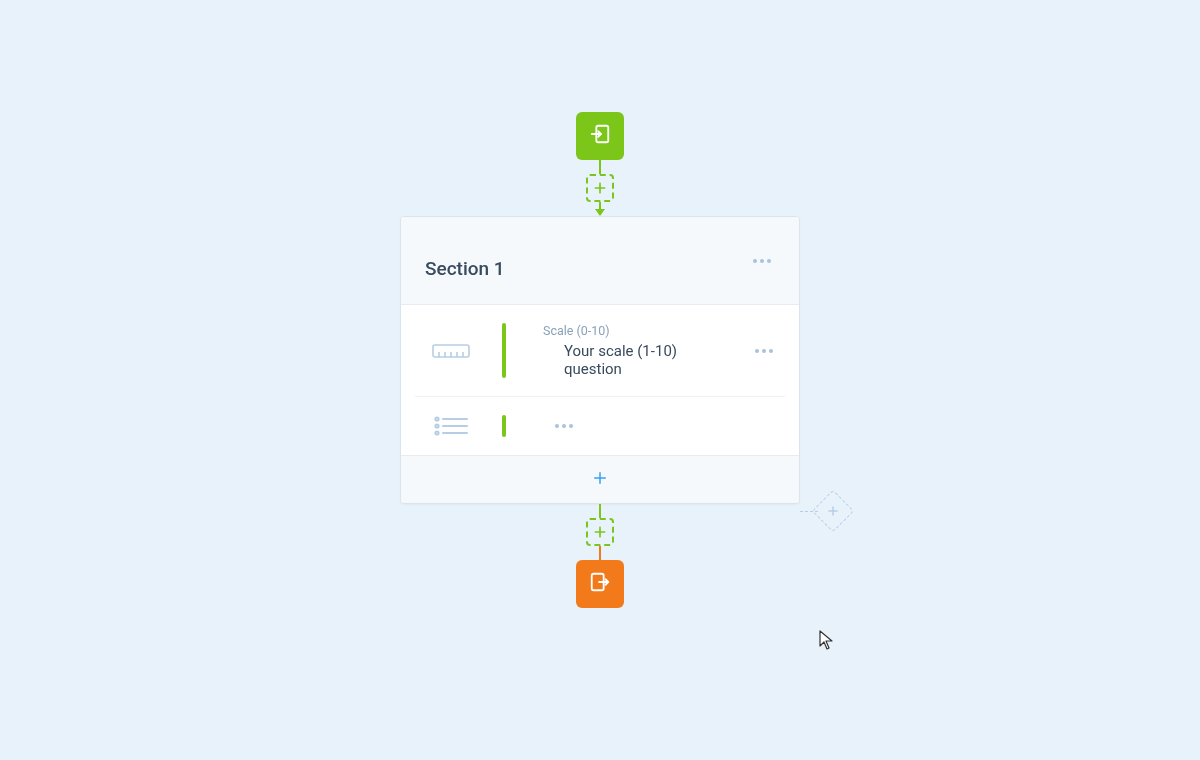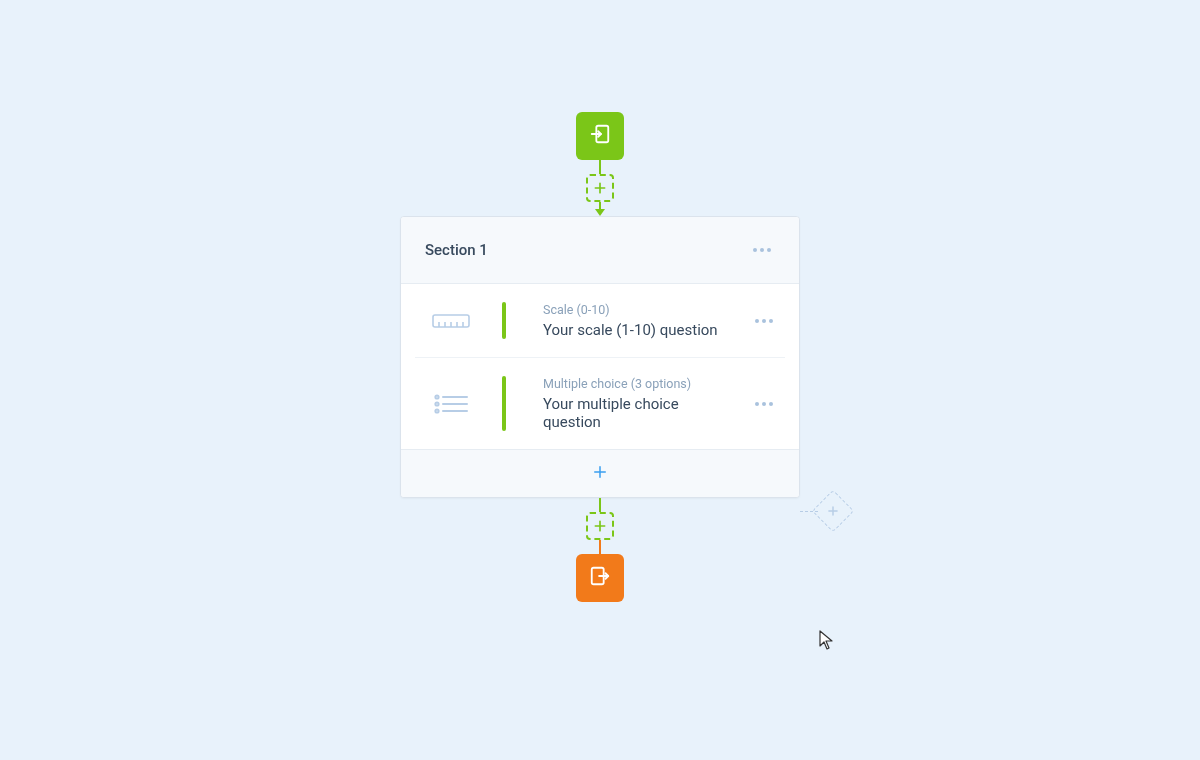--- a/index.html
+++ b/index.html
@@ -71,23 +71,24 @@
     }
     .section-header {
       background: #f6f9fc;
       border-bottom: 1px solid #e6ecf2;
       padding: 24px 24px;
       display: flex;
       align-items: center;
       justify-content: space-between;
     }
     .section-title {
-      font-size: 15px;
+      font-size: 19px;
       color: #384a5e;
       font-weight: 500;
+      margin-top: 16px;
     }
     .dots {
       display: flex;
       gap: 3px;
       cursor: pointer;
       padding: 4px;
     }
     .dots span {
       width: 4px; height: 4px;
       border-radius: 50%;
@@ -126,20 +127,21 @@
       justify-content: center;
       gap: 4px;
     }
     .q-type {
       font-size: 12.5px;
       color: #8aa1b9;
     }
     .q-text {
       font-size: 15px;
       color: #384a5e;
+      margin-left: 21px;
     }
     .q-actions {
       display: flex;
       align-items: center;
       padding-left: 8px;
     }
     .section-footer {
       background: #f6f9fc;
       border-top: 1px solid #e6ecf2;
       height: 48px;
@@ -244,24 +246,20 @@
         <div class="q-row">
           <div class="q-icon">
             <svg width="36" height="22" viewBox="0 0 36 22" fill="none" stroke="#b7cde6" stroke-width="2" stroke-linecap="round">
               <circle cx="4" cy="4" r="1.6"></circle>
               <circle cx="4" cy="11" r="1.6"></circle>
               <circle cx="4" cy="18" r="1.6"></circle>
               <path d="M10 4h24M10 11h24M10 18h24"></path>
             </svg>
           </div>
           <div class="q-bar"></div>
-          <div class="q-body">
-            <div class="q-type">Multiple choice (3 options)</div>
-            <div class="q-text">Your multiple choice question</div>
-          </div>
           <div class="q-actions">
             <div class="dots">
               <span></span>
               <span></span>
               <span></span>
             </div>
           </div>
         </div>
 
       </div>

